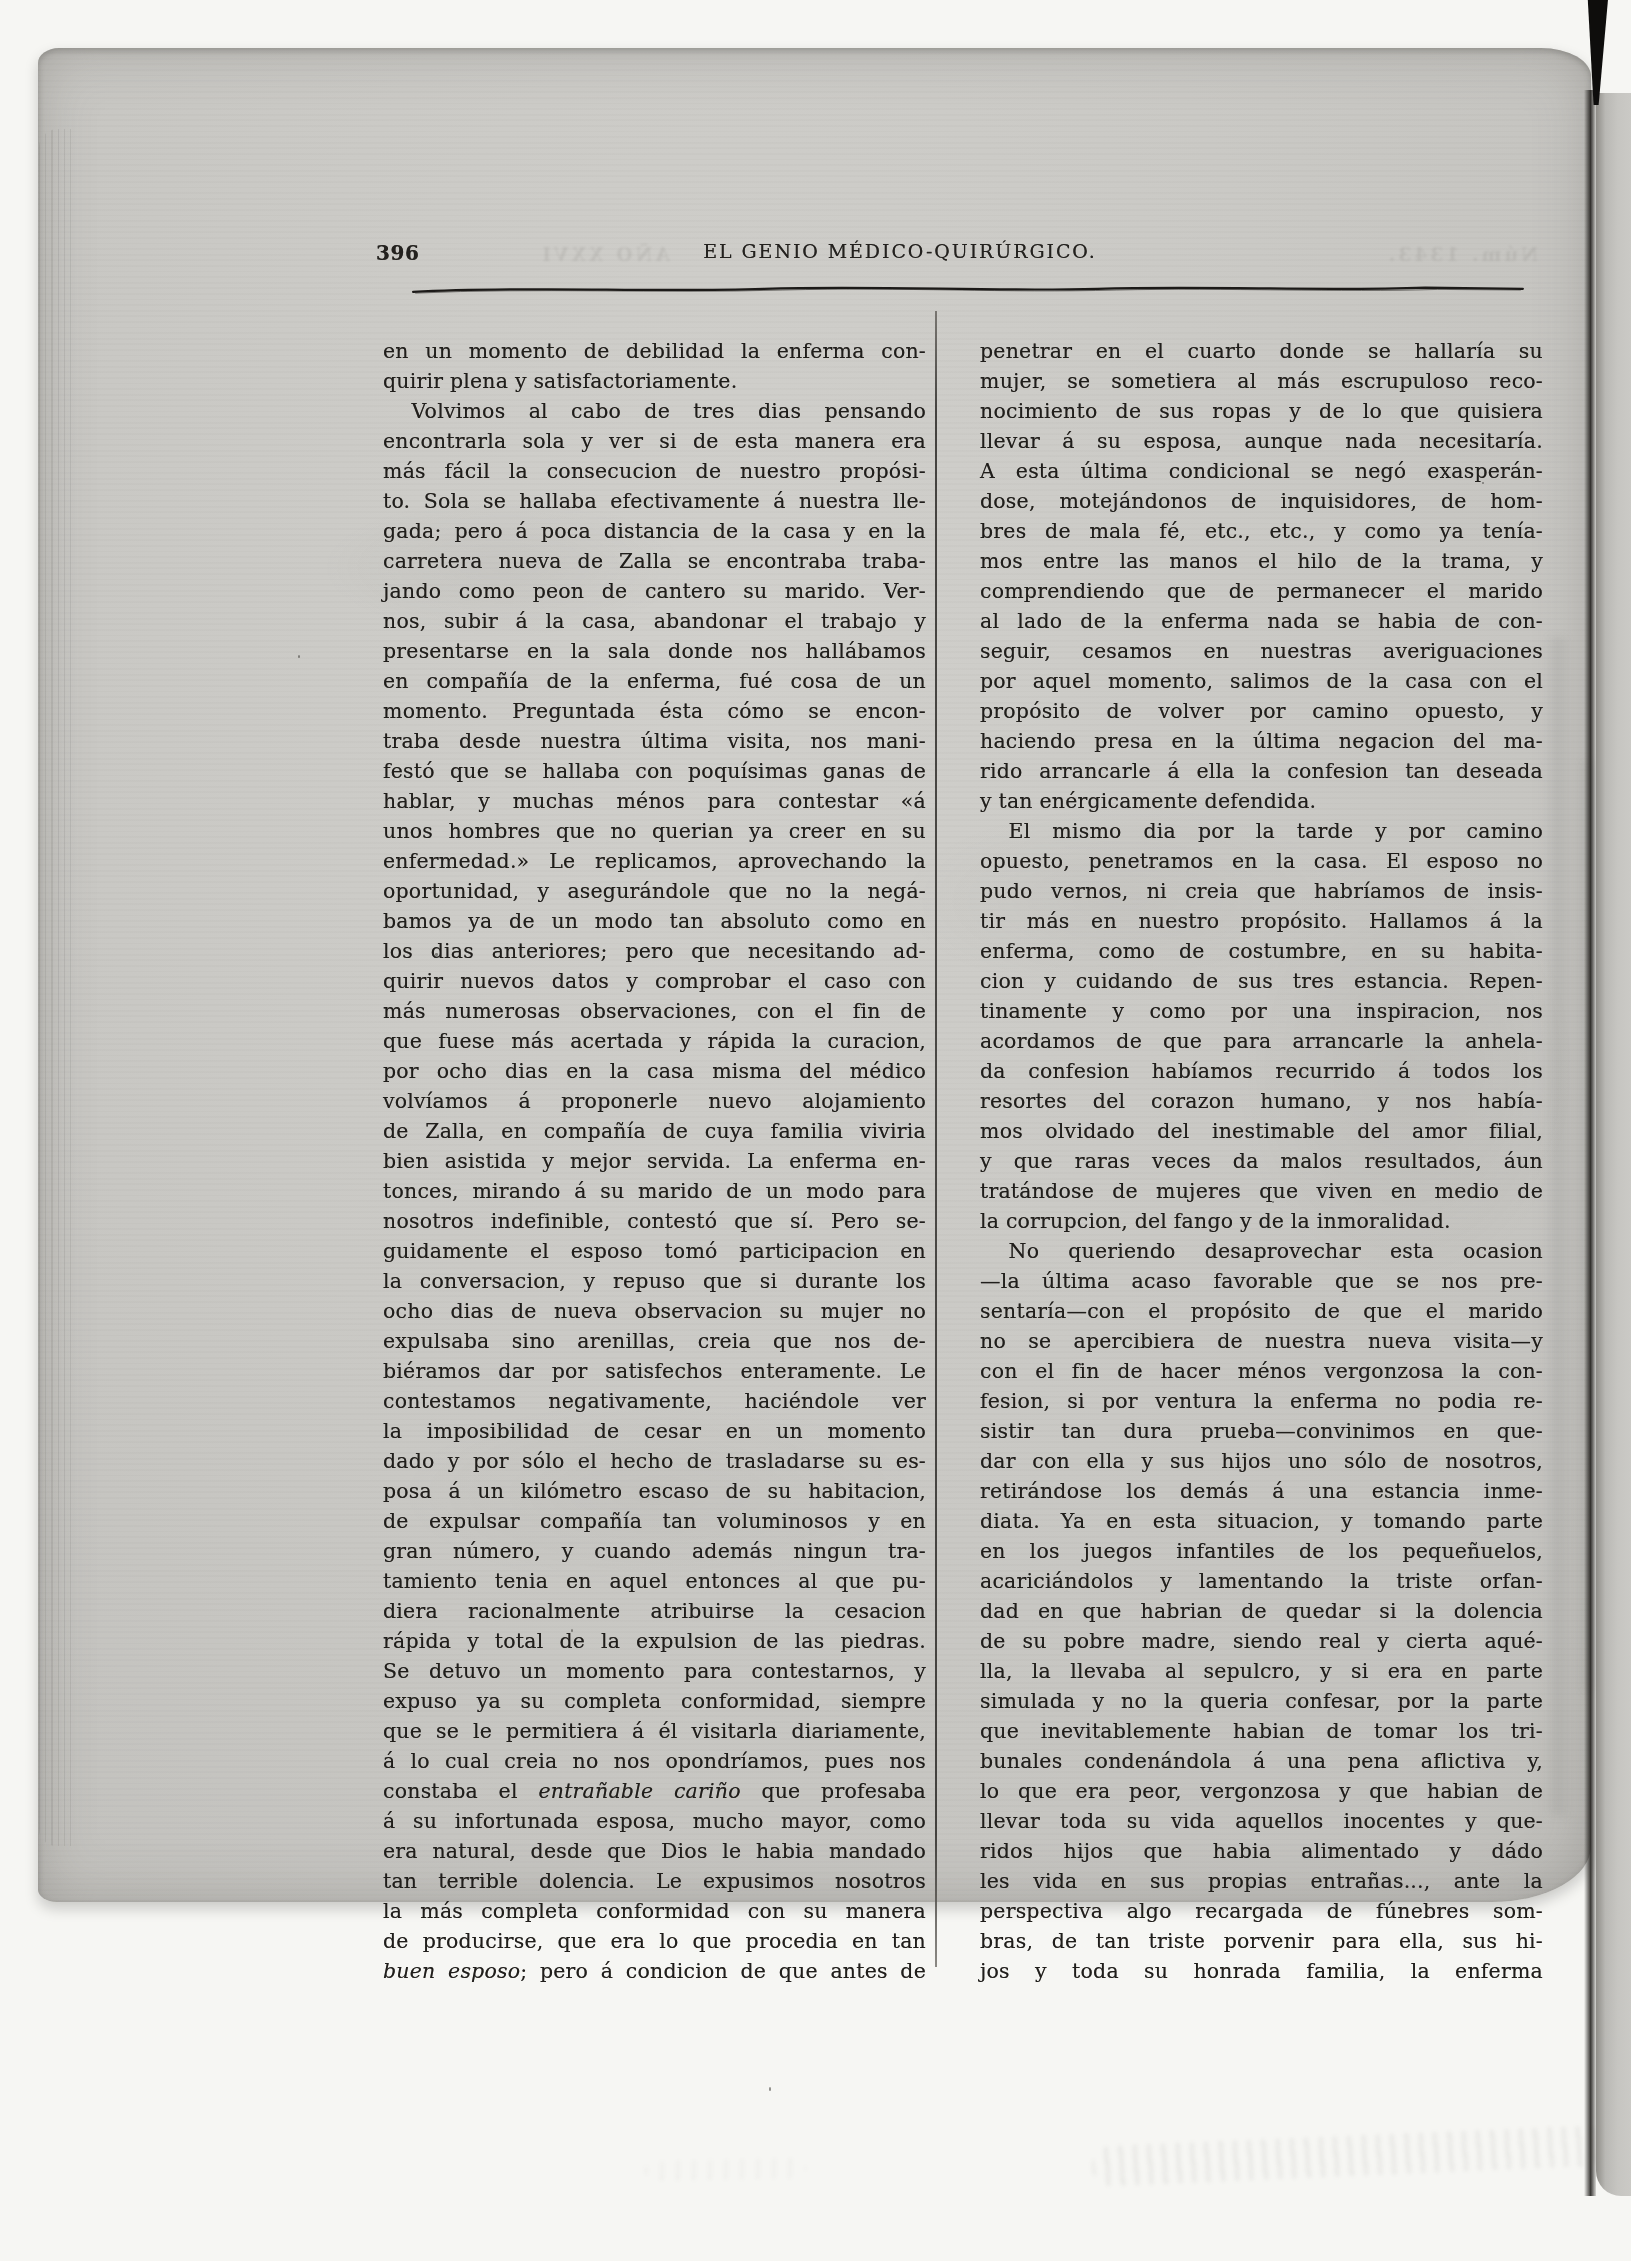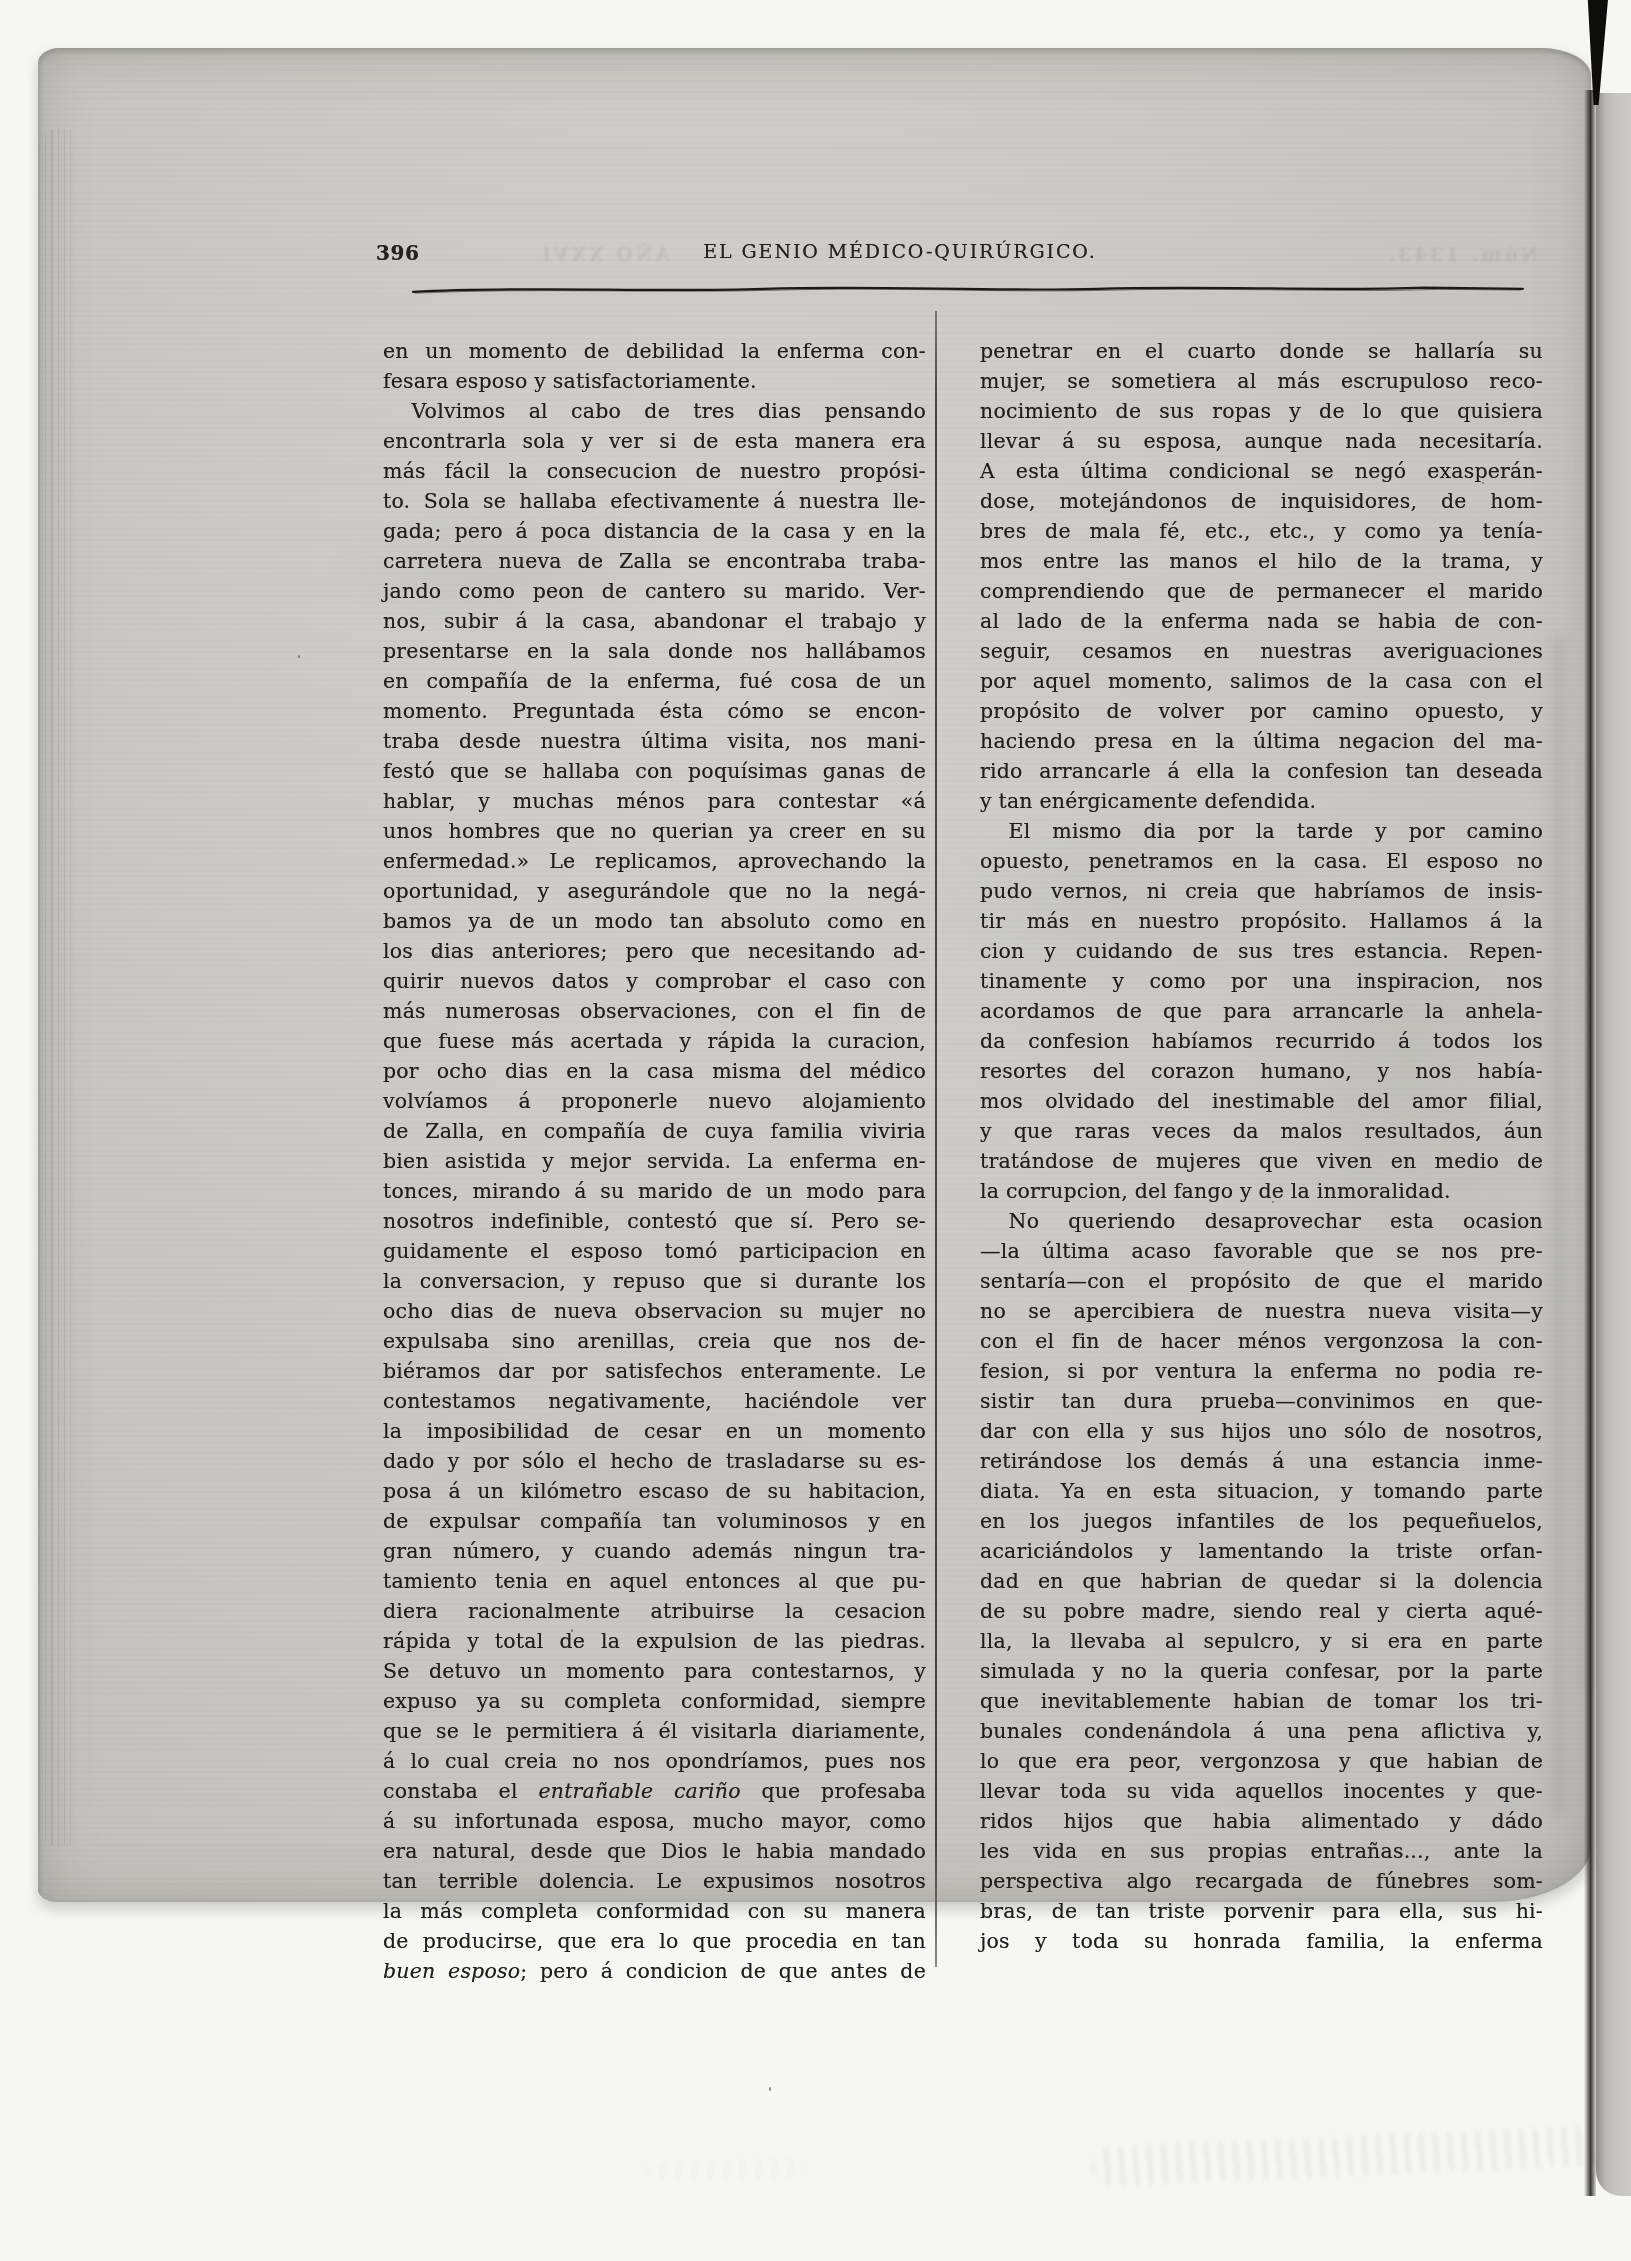--- a/index.html
+++ b/index.html
@@ -116,21 +116,21 @@
 
     <svg class="rule" width="1116" height="13.6" viewBox="0 0 1800 22">
       <path d="M2,16 C190,6 380,17 570,11 C760,5 930,16 1110,11 C1290,6 1470,15 1640,9 L1798,11" fill="none" stroke="#1c1a18" stroke-width="3.6" stroke-linecap="round"></path>
       <path d="M6,18 C200,9 400,19 600,13 C800,8 960,18 1140,13 C1320,9 1500,17 1660,12 L1794,13" fill="none" stroke="#1c1a18" stroke-width="1.6" opacity=".55" stroke-linecap="round"></path>
     </svg>
 
     <div class="divider"></div>
 
     <div class="col col-left">
         <div class="tline"><span>en un momento de debilidad la enferma con-</span></div>
-        <div class="tline end"><span>fesara esposo y satisfactoriamente.</span></div>
+        <div class="tline end"><span>quirir plena y satisfactoriamente.</span></div>
         <div class="tline indent"><span>Volvimos al cabo de tres dias pensando</span></div>
         <div class="tline"><span>encontrarla sola y ver si de esta manera era</span></div>
         <div class="tline"><span>más fácil la consecucion de nuestro propósi-</span></div>
         <div class="tline"><span>to. Sola se hallaba efectivamente á nuestra lle-</span></div>
         <div class="tline"><span>gada; pero á poca distancia de la casa y en la</span></div>
         <div class="tline"><span>carretera nueva de Zalla se encontraba traba-</span></div>
         <div class="tline"><span>jando como peon de cantero su marido. Ver-</span></div>
         <div class="tline"><span>nos, subir á la casa, abandonar el trabajo y</span></div>
         <div class="tline"><span>presentarse en la sala donde nos hallábamos</span></div>
         <div class="tline"><span>en compañía de la enferma, fué cosa de un</span></div>
@@ -192,20 +192,21 @@
         <div class="tline"><span>seguir, cesamos en nuestras averiguaciones</span></div>
         <div class="tline"><span>por aquel momento, salimos de la casa con el</span></div>
         <div class="tline"><span>propósito de volver por camino opuesto, y</span></div>
         <div class="tline"><span>haciendo presa en la última negacion del ma-</span></div>
         <div class="tline"><span>rido arrancarle á ella la confesion tan deseada</span></div>
         <div class="tline end"><span>y tan enérgicamente defendida.</span></div>
         <div class="tline indent"><span>El mismo dia por la tarde y por camino</span></div>
         <div class="tline"><span>opuesto, penetramos en la casa. El esposo no</span></div>
         <div class="tline"><span>pudo vernos, ni creia que habríamos de insis-</span></div>
         <div class="tline"><span>tir más en nuestro propósito. Hallamos á la</span></div>
+        <div class="tline"><span>enferma, como de costumbre, en su habita-</span></div>
         <div class="tline"><span>cion y cuidando de sus tres estancia. Repen-</span></div>
         <div class="tline"><span>tinamente y como por una inspiracion, nos</span></div>
         <div class="tline"><span>acordamos de que para arrancarle la anhela-</span></div>
         <div class="tline"><span>da confesion habíamos recurrido á todos los</span></div>
         <div class="tline"><span>resortes del corazon humano, y nos había-</span></div>
         <div class="tline"><span>mos olvidado del inestimable del amor filial,</span></div>
         <div class="tline"><span>y que raras veces da malos resultados, áun</span></div>
         <div class="tline"><span>tratándose de mujeres que viven en medio de</span></div>
         <div class="tline end"><span>la corrupcion, del fango y de la inmoralidad.</span></div>
         <div class="tline indent"><span>No queriendo desaprovechar esta ocasion</span></div>

